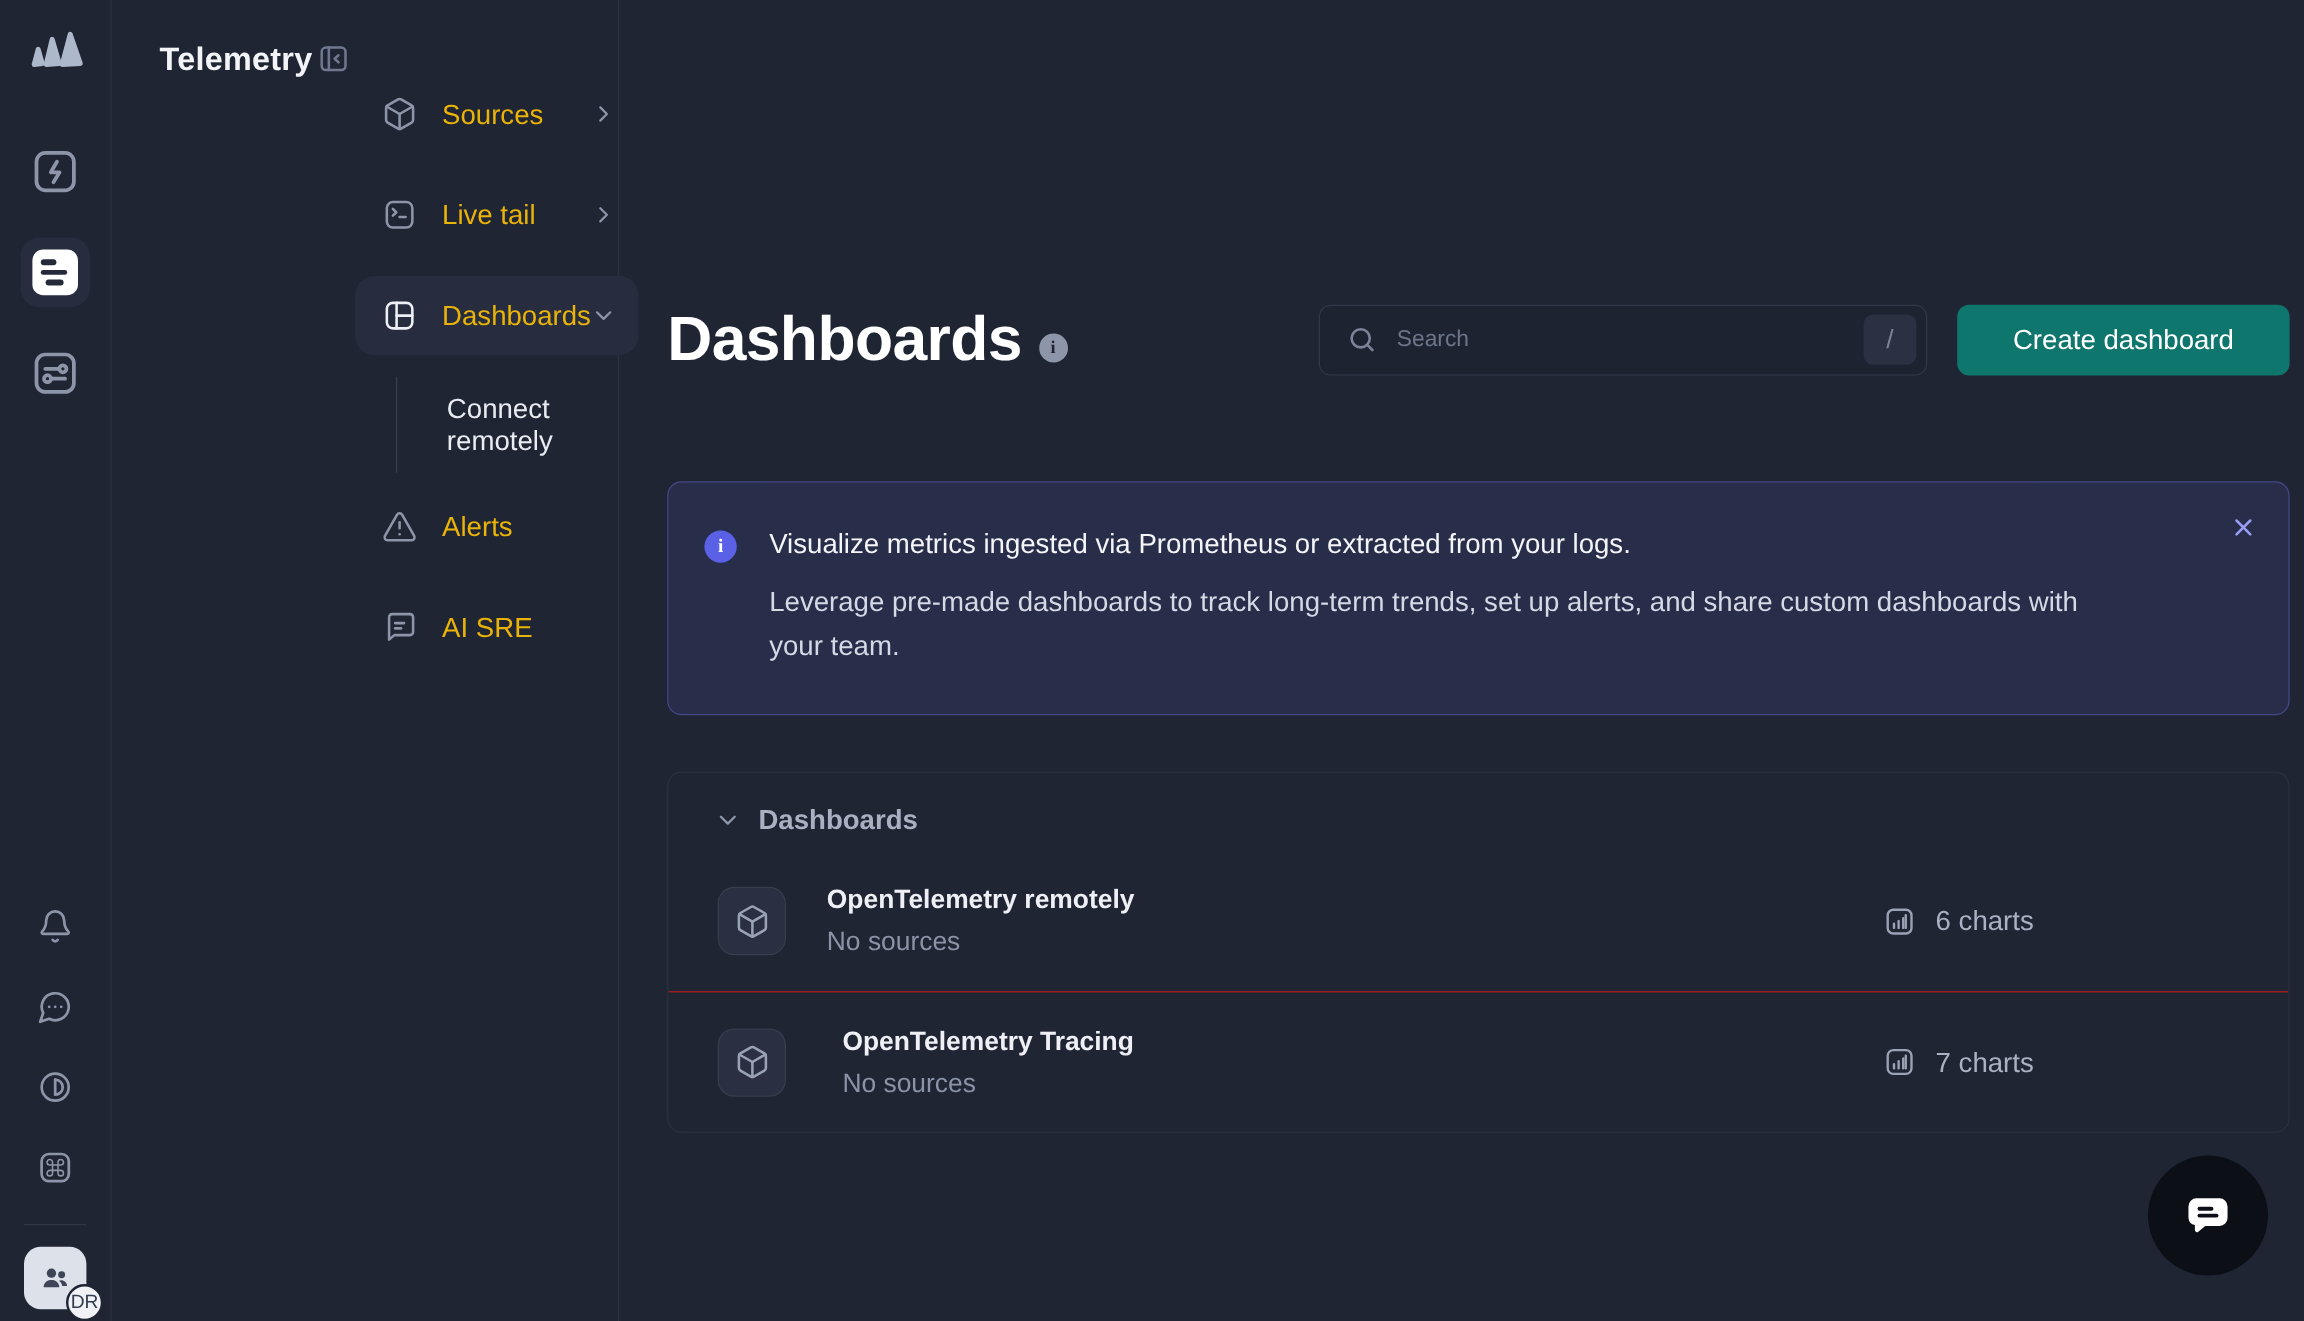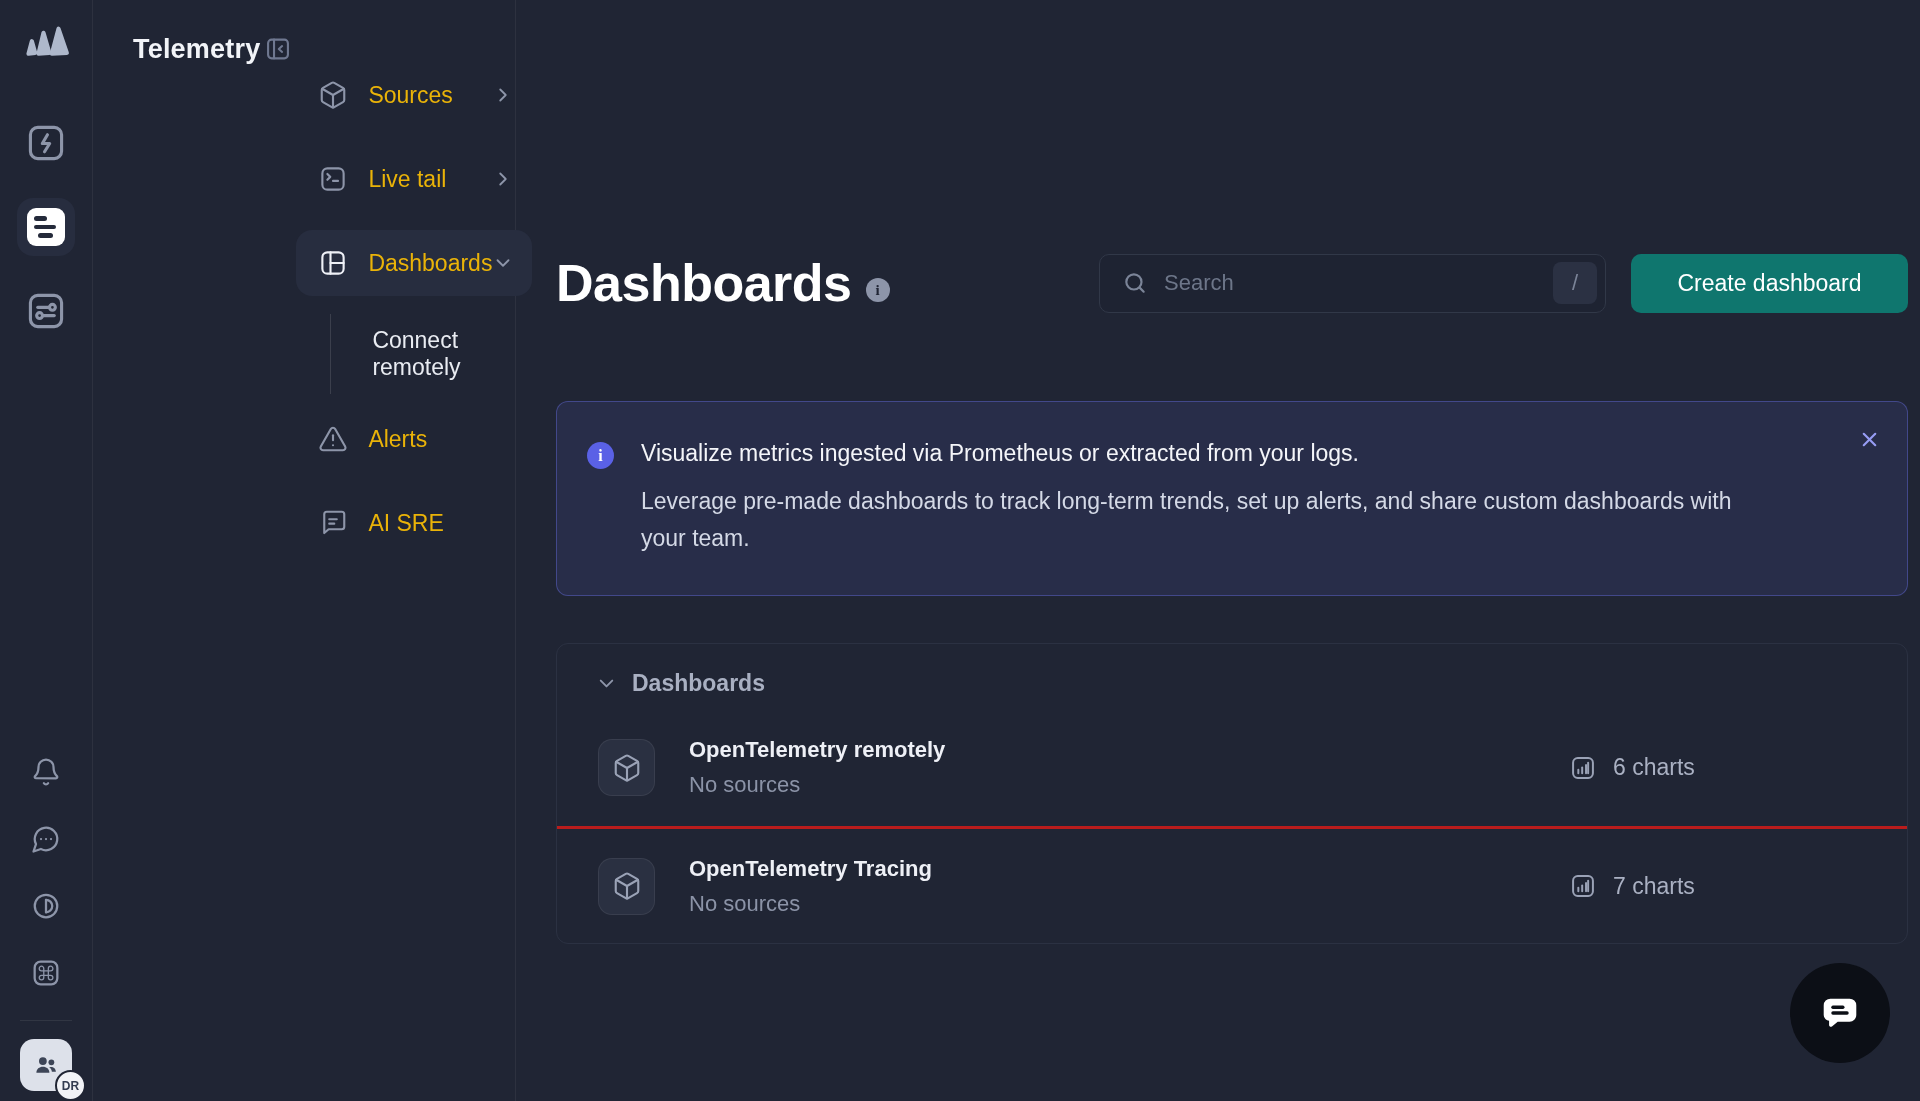--- a/index.html
+++ b/index.html
@@ -42,21 +42,21 @@
   .avatar-wrap { position:relative; margin-top:6px; }
   .avatar-tile {
     width:52px; height:52px; background:#dde1ea; border-radius:14px;
     display:flex; align-items:center; justify-content:center; color:#3d4557;
   }
   .avatar-badge {
     position:absolute; right:-14px; bottom:-10px;
     width:31px; height:31px; border-radius:50%;
     background:#f1f2f6; border:2px solid #202534;
     display:flex; align-items:center; justify-content:center;
-    font-size:12px; font-weight:700; color:#333c50;
+    font-size:16px; font-weight:400; color:#333c50;
   }
 
   
   .sidebar {
     width:423px; flex:0 0 423px;
     border-right:1px solid rgba(255,255,255,.06);
     padding:28px 25px 0 25px;
     display:flex; flex-direction:row;
   }
   .sidebar-header { display:flex; align-items:center; justify-content:space-between; height:42px; }
@@ -90,21 +90,21 @@
     margin-left:14px; margin-top:14px; font-family:"Liberation Serif",serif;
   }
   .header-spacer { flex:1; }
   .search-box {
     width:507px; height:59px; border:1px solid #313848; border-radius:10px;
     background:#1e2332; display:flex; align-items:center; padding:0 8px 0 22px;
   }
   .search-box .mag { color:#7b8498; display:flex; margin-right:16px; }
   .search-input {
     flex:1; background:transparent; border:none; outline:none;
-    font-size:22px; color:#d4d9e6; font-family:inherit;
+    font-size:19px; color:#d4d9e6; font-family:inherit;
   }
   .search-input::placeholder { color:#6d7689; }
   .kbd {
     width:44px; height:42px; background:#2b3143; border-radius:8px;
     display:flex; align-items:center; justify-content:center;
     font-size:22px; color:#7b8498;
   }
   .create-btn {
     margin-left:25px; width:277px; height:59px; border:none; border-radius:10px;
     background:#0f766e; color:#ffffff; font-size:23px; font-weight:500;
@@ -131,21 +131,21 @@
   }
 
   
   .list-card { margin-top:47px; border:1px solid #2b3142; border-radius:12px; overflow:hidden; }
   .section-header {
     display:flex; align-items:center; gap:14px;
     padding:26px 0 12px 38px; font-size:23px; font-weight:600; color:#a9b0c2; cursor:pointer;
   }
   .section-header .chev { color:#8d95a9; display:flex; }
   .dash-row { display:flex; align-items:center; padding:0 0 0 41px; height:117px; cursor:pointer; }
-  .dash-row + .dash-row { border-top:3px solid #b91c1c; }
+  .dash-row + .dash-row { border-top:1px solid #b91c1c;gap:13px; }
   .row-tile {
     width:57px; height:57px; border-radius:14px; background:#2a3041;
     border:1px solid rgba(255,255,255,.07); color:#9aa2b6;
     display:flex; align-items:center; justify-content:center; flex:0 0 57px;
   }
   .row-text { margin-left:34px; }
   .row-title { font-size:22px; font-weight:700; color:#eef0f6; margin-bottom:9px; }
   .row-sub { font-size:22px; color:#8b93a7; }
   .row-meta { margin-left:auto; width:338px; display:flex; align-items:center; gap:16px; color:#9aa2b6; }
   .row-meta .meta-text { font-size:23px; color:#aab1c3; }

